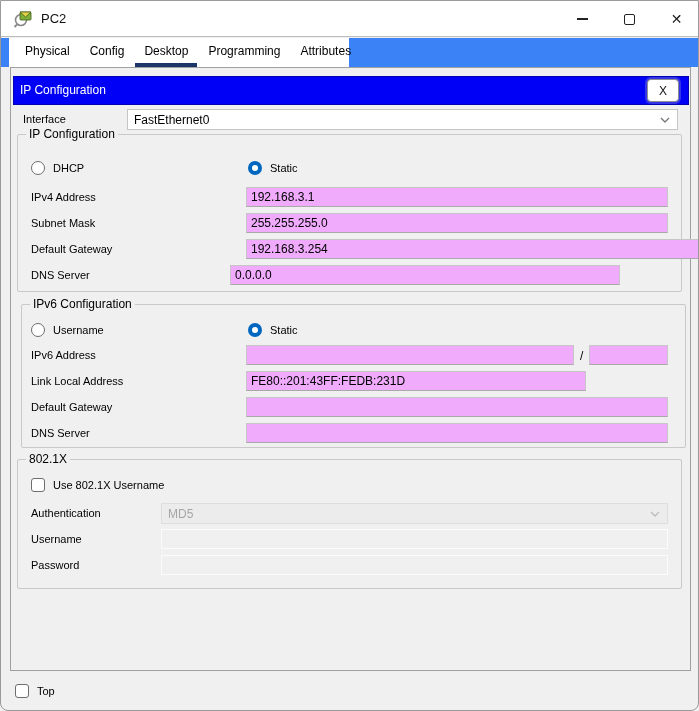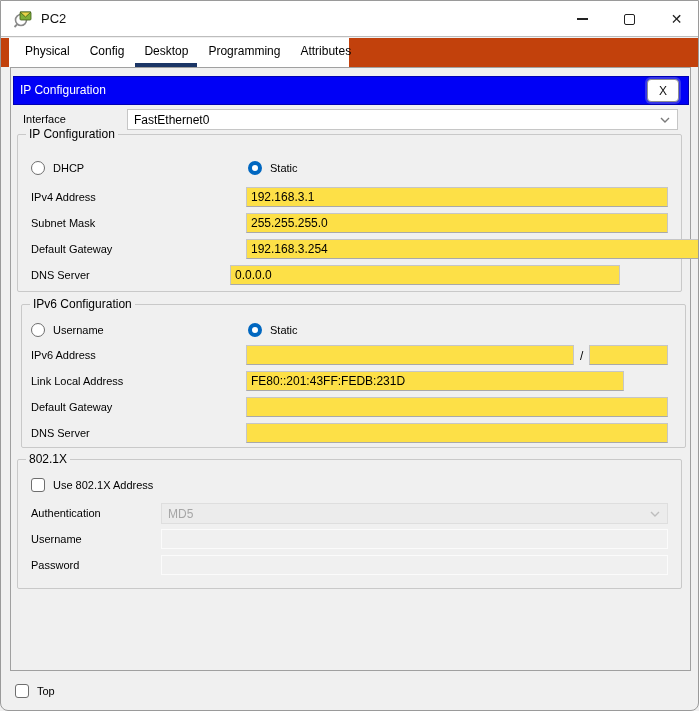--- a/index.html
+++ b/index.html
@@ -22,21 +22,21 @@
   .win-title { margin-left:8px; font-size:13px; color:#111; }
   .win-controls { position:absolute; right:0; top:0; height:36px; display:flex; }
   .win-btn {
     width:47px; height:36px; display:flex; align-items:center; justify-content:center;
     cursor:default;
   }
   .glyph-min { width:11px; height:1.4px; background:#222; display:block; }
   .glyph-max { width:11px; height:11px; border:1.4px solid #222; border-radius:2px; display:block; }
   .glyph-close { font-size:14px; color:#222; line-height:1; }
   
-  .tabrow { position:absolute; left:0; top:37px; width:699px; height:29px; background:#c2410c; }
+  .tabrow { position:absolute; left:0; top:37px; width:699px; height:29px; background:#3b82f6; }
   .tabbox {
     position:absolute; left:8px; top:0; width:340px; height:29px; background:#ffffff;
     display:flex; align-items:stretch; padding-left:6px;
   }
   .tab {
     display:flex; align-items:center; padding:0 9px; margin:0 1px;
     font-size:12px; color:#000; border-bottom:4px solid transparent; cursor:default;
   }
   .tab.active { border-bottom-color:#1b3566; }
   
@@ -51,21 +51,21 @@
   }
   .x-button {
     position:absolute; left:646px; top:78px; width:32px; height:23px;
     background:#ffffff; border:1px solid #8f8f8f; border-radius:4px;
     box-shadow:0 0 0 2px #3535e8;
     display:flex; align-items:center; justify-content:center;
     font-size:12px; color:#111; cursor:default;
   }
   .lbl { position:absolute; font-size:11px; color:#000; white-space:nowrap; }
   .field {
-    position:absolute; height:20px; background:#fde047;
+    position:absolute; height:20px; background:#f0abfc;
     border:1px solid #c6c6c6; border-bottom-color:#a9a9a9;
     font-family:"Liberation Sans", sans-serif; font-size:12px; color:#000;
     padding:0 4px; outline:none;
   }
   .field:disabled, .field.disabled {
     background:#f0f0f0; border:1px solid #fbfbfb; color:#9d9d9d;
   }
   .combo {
     position:absolute; height:21px; background:#ffffff;
     border:1px solid #c6c6c6; display:flex; align-items:center;
@@ -164,33 +164,33 @@
 <span class="lbl" style="left:52px; top:323px;">Username</span>
 <span class="radio checked" style="left:247px; top:322px;"></span>
 <span class="lbl" style="left:269px; top:323px;">Static</span>
 
 <span class="lbl" style="left:30px; top:348px;">IPv6 Address</span>
 <input class="field" style="left: 245px; top: 344px; width: 328px;" value="">
 <span class="slash" style="left:579px; top:348px;">/</span>
 <input class="field" style="left: 588px; top: 344px; width: 79px;" value="">
 
 <span class="lbl" style="left:30px; top:374px;">Link Local Address</span>
-<input class="field" style="left: 245px; top: 370px; width: 378px;" value="FE80::201:43FF:FEDB:231D">
+<input class="field" style="left: 245px; top: 370px; width: 340px;" value="FE80::201:43FF:FEDB:231D">
 
 <span class="lbl" style="left:30px; top:400px;">Default Gateway</span>
 <input class="field" style="left: 245px; top: 396px; width: 422px;" value="">
 
 <span class="lbl" style="left:30px; top:426px;">DNS Server</span>
 <input class="field" style="left: 245px; top: 422px; width: 422px;" value="">
 
 <fieldset class="group" style="left:16px; top:451px; width:665px; height:137px;">
   <legend>802.1X</legend>
 </fieldset>
 <span class="checkbox" style="left:30px; top:477px;"></span>
-<span class="lbl" style="left:52px; top:478px;">Use 802.1X Address</span>
+<span class="lbl" style="left:52px; top:478px;">Use 802.1X Username</span>
 
 <span class="lbl" style="left:30px; top:506px;">Authentication</span>
 <div class="combo disabled" style="left:160px; top:502px; width:507px;">
   <span>MD5</span>
   <svg class="chev" width="12" height="8" viewBox="0 0 12 8">
       <polyline points="2,2 6,6 10,2" fill="none" stroke="#bdbdbd" stroke-width="1.4"></polyline>
     </svg>
 </div>
 
 <span class="lbl" style="left:30px; top:532px;">Username</span>

